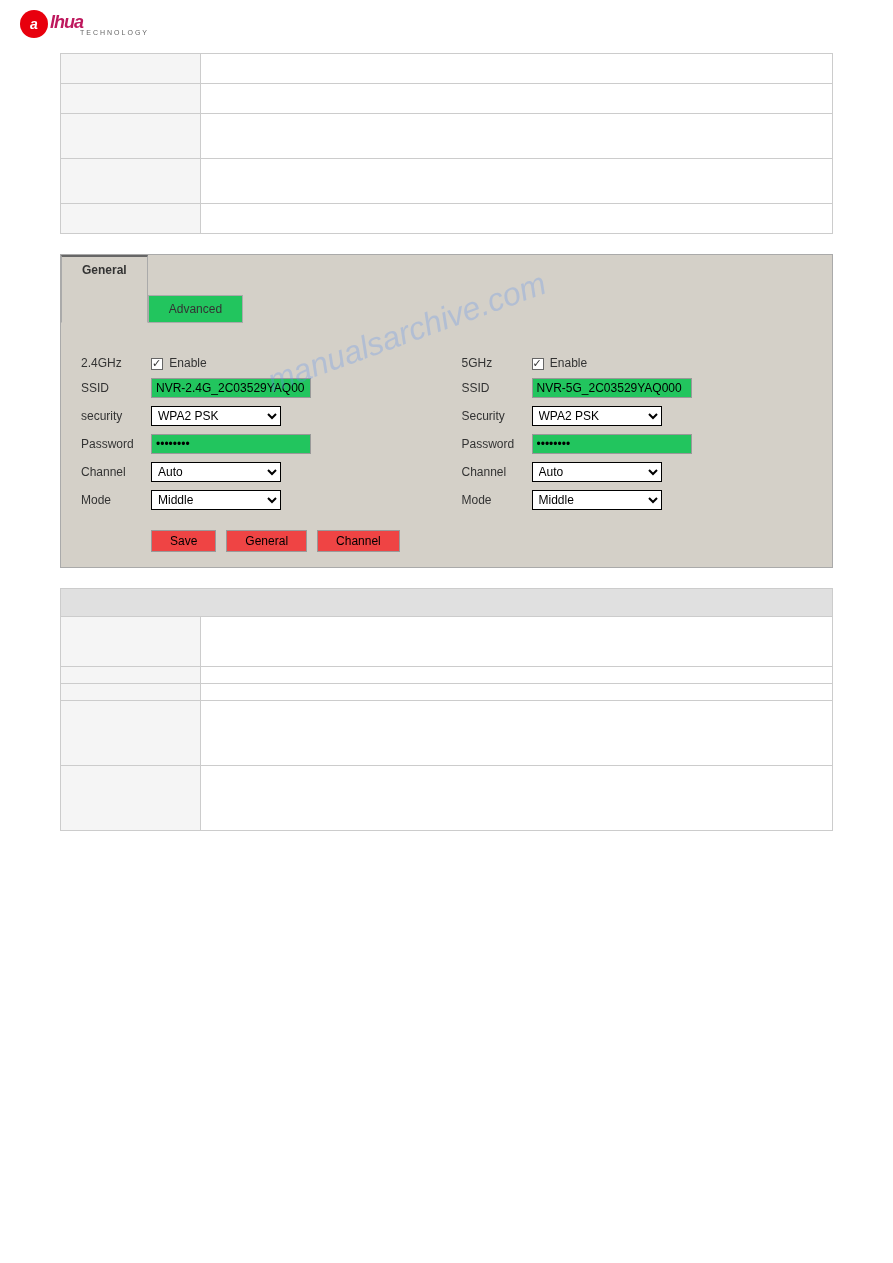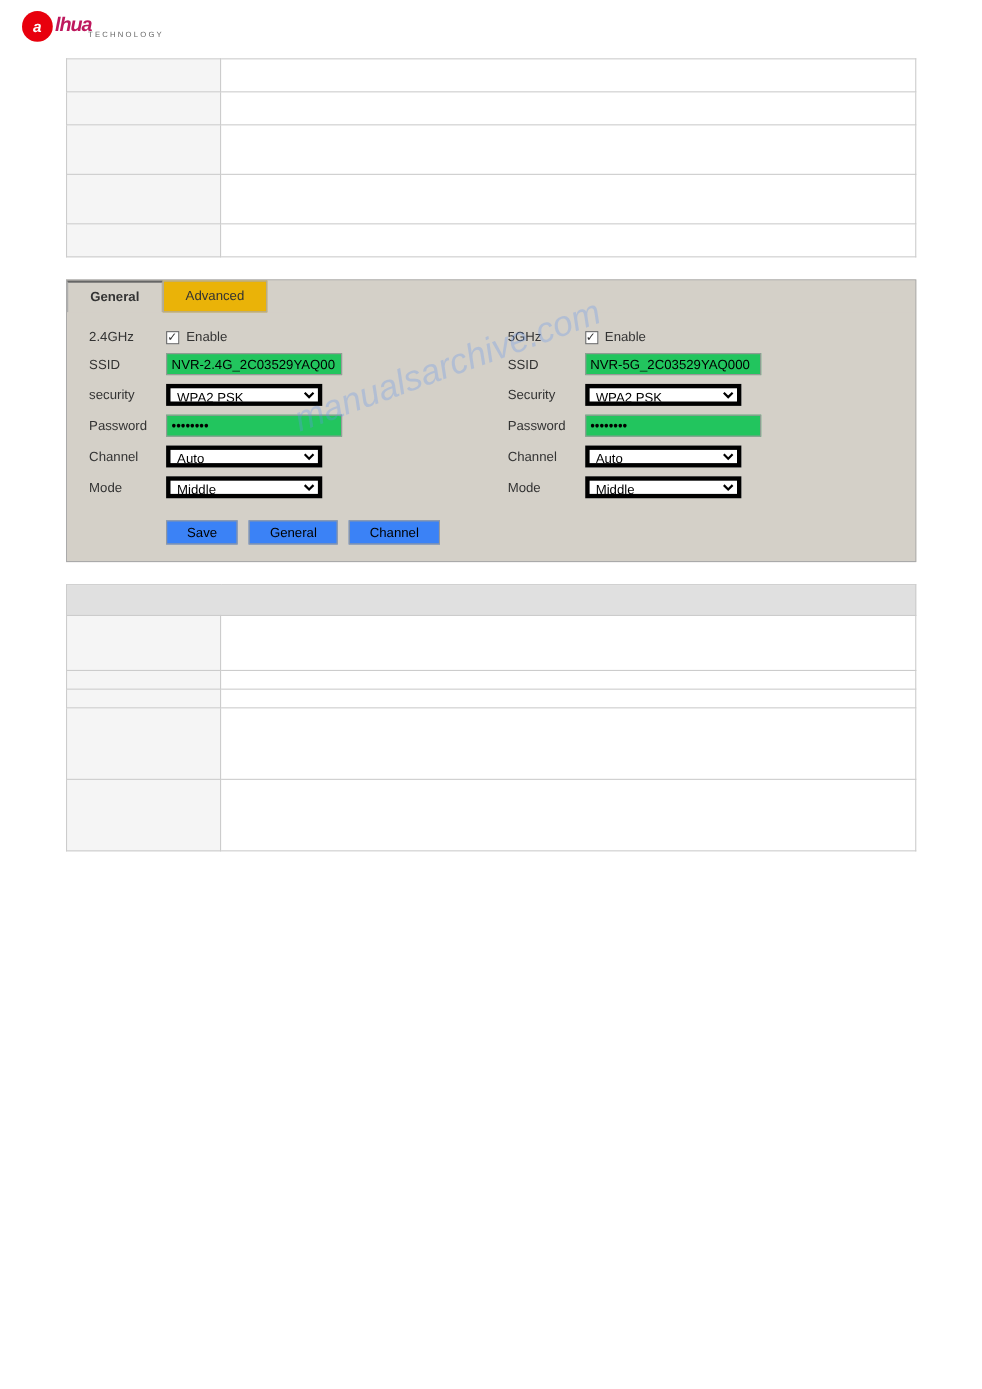--- a/index.html
+++ b/index.html
@@ -103,31 +103,33 @@
     }
 
     .wifi-tab.active {
       background: #d4d0c8;
       border-bottom: 1px solid #d4d0c8;
       font-weight: bold;
       border-top: 2px solid #666;
     }
 
     .wifi-tab.inactive {
-      background: #eab308;
+      background: #22c55e;
+      margin-top: 40px;
     }
 
     .wifi-body {
       padding: 15px 20px;
       background: #d4d0c8;
     }
 
     .wifi-columns {
       display: flex;
       gap: 30px;
+      margin-top: 18px;
     }
 
     .wifi-col {
       flex: 1;
     }
 
     .wifi-row {
       display: flex;
       align-items: center;
       margin-bottom: 8px;
@@ -146,39 +148,39 @@
     .wifi-input {
       width: 160px;
       height: 20px;
       border: 1px solid #999;
       padding: 2px 4px;
       font-size: 12px;
       background: #22c55e;
     }
 
     .wifi-select {
-      width: 142px;
+      width: 130px;
       height: 20px;
-      border: 4px solid #000000;
+      border: 1px solid #000000;
       font-size: 12px;
       background: white;
       padding: 0 2px;
     }
 
     .wifi-actions {
       display: flex;
       gap: 10px;
       margin-top: 12px;
       padding-left: 70px;
     }
 
     .wifi-btn {
       padding: 3px 18px;
       border: 1px solid #999;
-      background: #3b82f6;
+      background: #ef4444;
       cursor: pointer;
       font-size: 12px;
     }
 
     
     .watermark {
       position: absolute;
       color: rgba(100, 149, 237, 0.3);
       font-size: 28px;
       font-style: italic;

